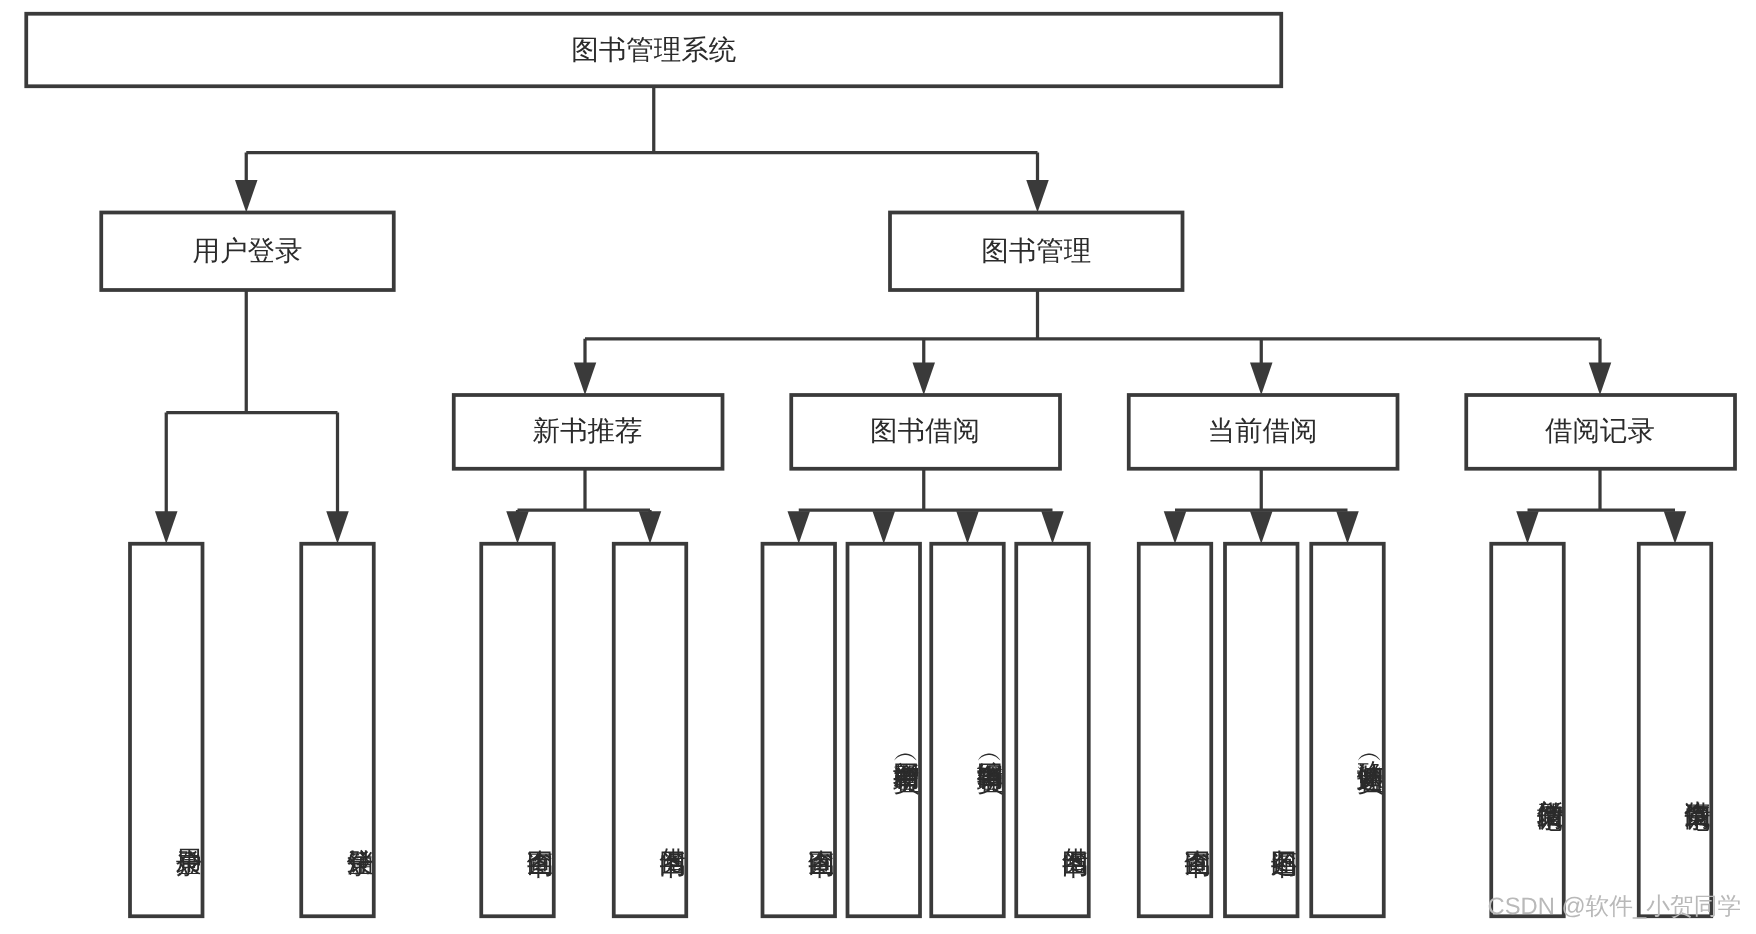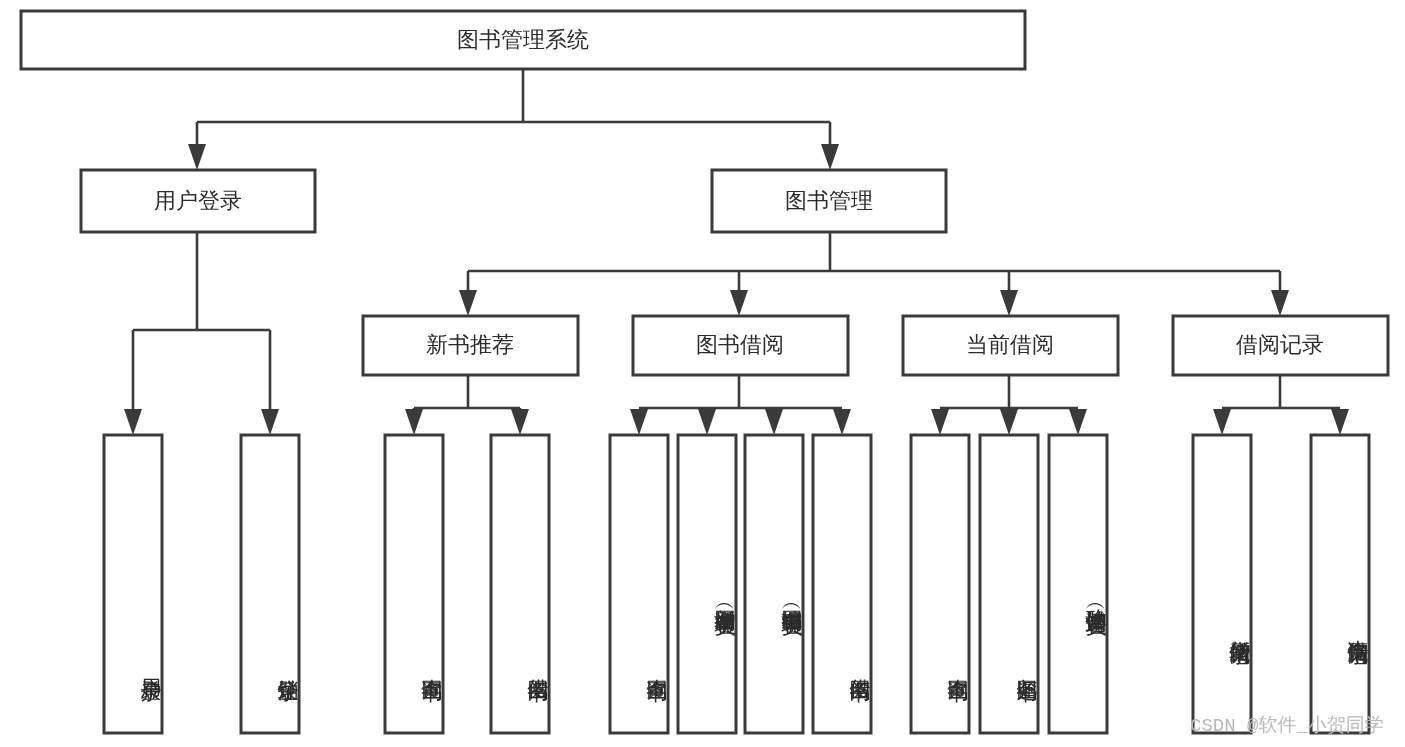--- a/index.html
+++ b/index.html
@@ -60,21 +60,21 @@
     color: #2b2b2b;
     letter-spacing: 1px;
     display: flex;
     align-items: flex-start;
     justify-content: center;
     white-space: nowrap;
     pointer-events: none;
   }
   .watermark {
     position: absolute;
-    font-family: Liberation Mono, monospace;
+    font-family: Liberation Sans, sans-serif;
     font-size: 19px;
     color: #b9b9b9;
     white-space: nowrap;
     user-select: none;
   }
 </style>
 </head>
 <body>
 
 <div id="diagram-root">

